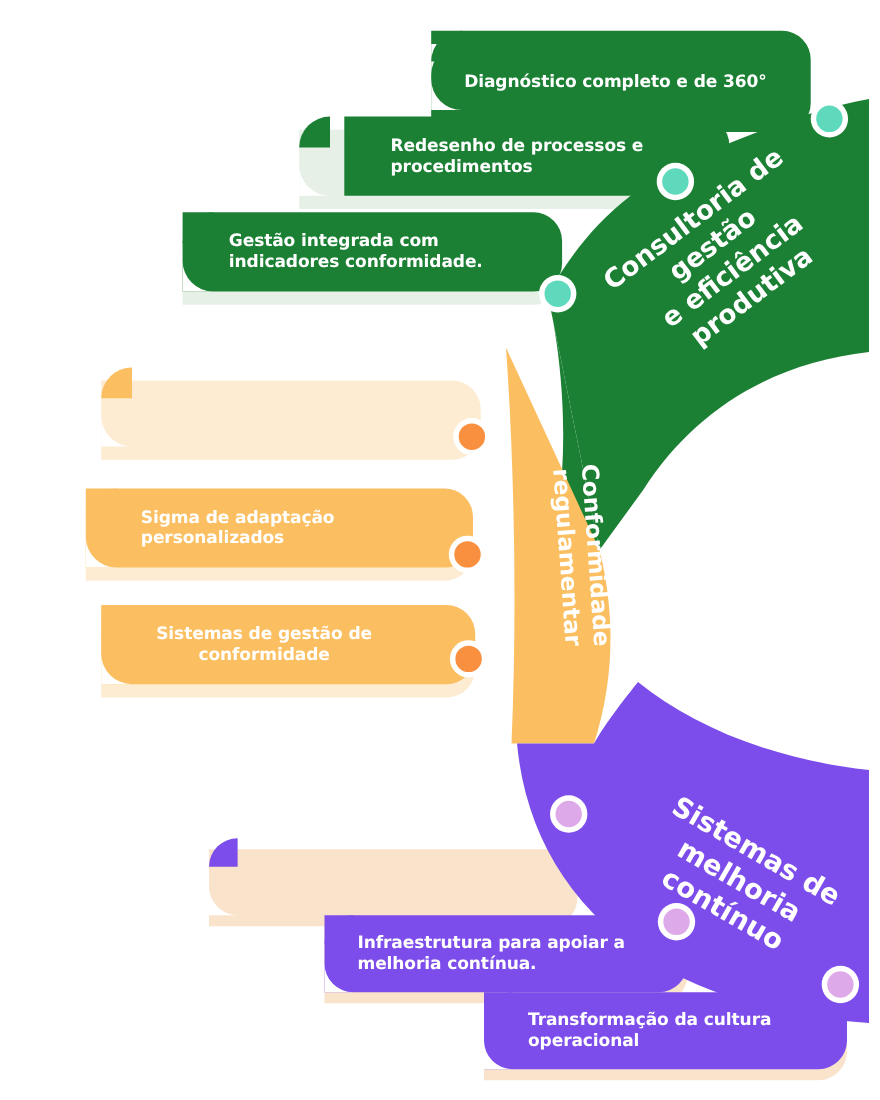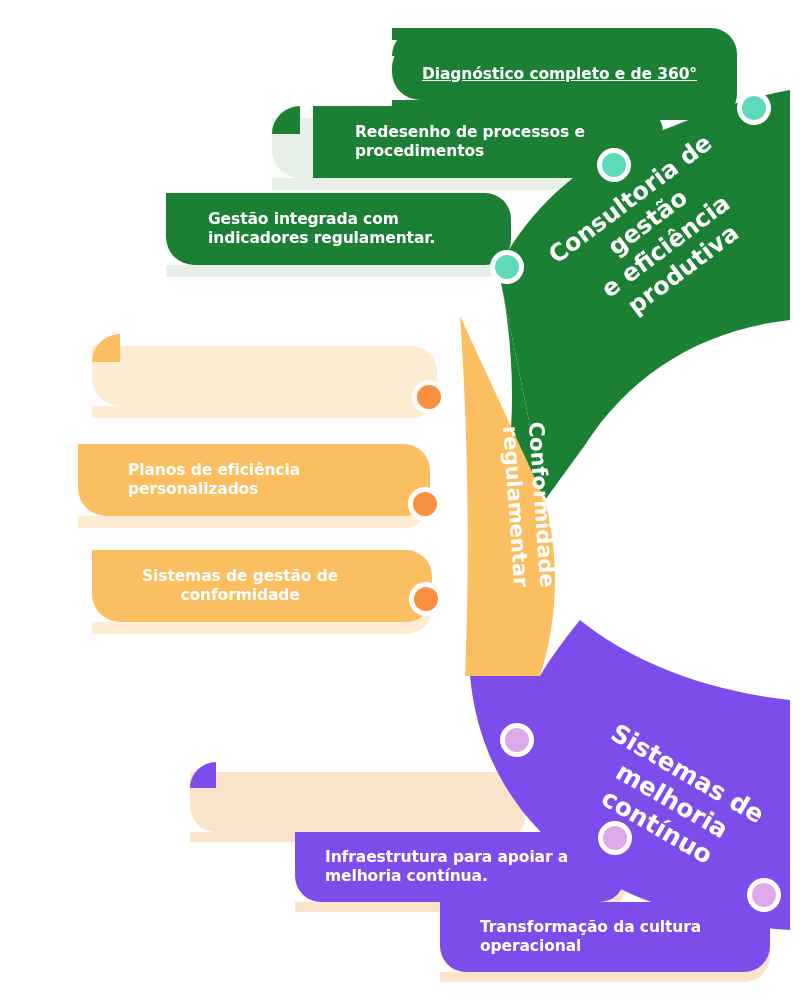--- a/index.html
+++ b/index.html
@@ -108,34 +108,34 @@
 
     <path fill="#7C4DEA" d="M 540 676
          L 470 676
          C 478 760 520 830 600 878
          C 655 910 720 925 790 930
          L 790 700
          C 700 690 630 660 580 620
          C 560 645 548 662 540 676 Z"></path>
   </svg>
 
-  <div class="pill g" style="left:392px;top:28px;width:345px;height:92px;border-radius:0 26px 26px 0;padding:0 18px 0 30px;text-decoration:underline;">
+  <div class="pill g" style="left:392px;top:28px;width:345px;height:92px;border-radius:0 26px 26px 0;padding:0 18px 0 30px;">
     <span class="txt">Diagnóstico completo e de 360°</span>
   </div>
   <div class="pill g" style="left:272px;top:106px;width:350px;height:72px;border-radius:0 26px 26px 0;padding:0 18px 0 42px;margin-left:41px;">
     <span class="txt">Redesenho de processos e
 procedimentos</span>
   </div>
   <div class="pill g" style="left:166px;top:193px;width:345px;height:72px;border-radius:0 26px 26px 0;padding:0 18px 0 42px;">
     <span class="txt">Gestão integrada com
-indicadores regulamentar.</span>
+indicadores conformidade.</span>
   </div>
 
   <div class="pill o" style="left:78px;top:444px;width:352px;height:72px;border-radius:0 26px 26px 0;padding:0 18px 0 50px;">
-    <span class="txt">Planos de eficiência
+    <span class="txt">Sigma de adaptação
 personalizados</span>
   </div>
   <div class="pill o" style="left:92px;top:550px;width:340px;height:72px;border-radius:0 26px 26px 0;padding:0 18px 0 50px;text-align:center;">
     <span class="txt">Sistemas de gestão de
 conformidade</span>
   </div>
 
   <div class="pill p" style="left:295px;top:832px;width:330px;height:70px;border-radius:0 26px 26px 0;padding:0 16px 0 30px;align-items:center;">
     <span class="txt">Infraestrutura para apoiar a
 melhoria contínua.</span>

